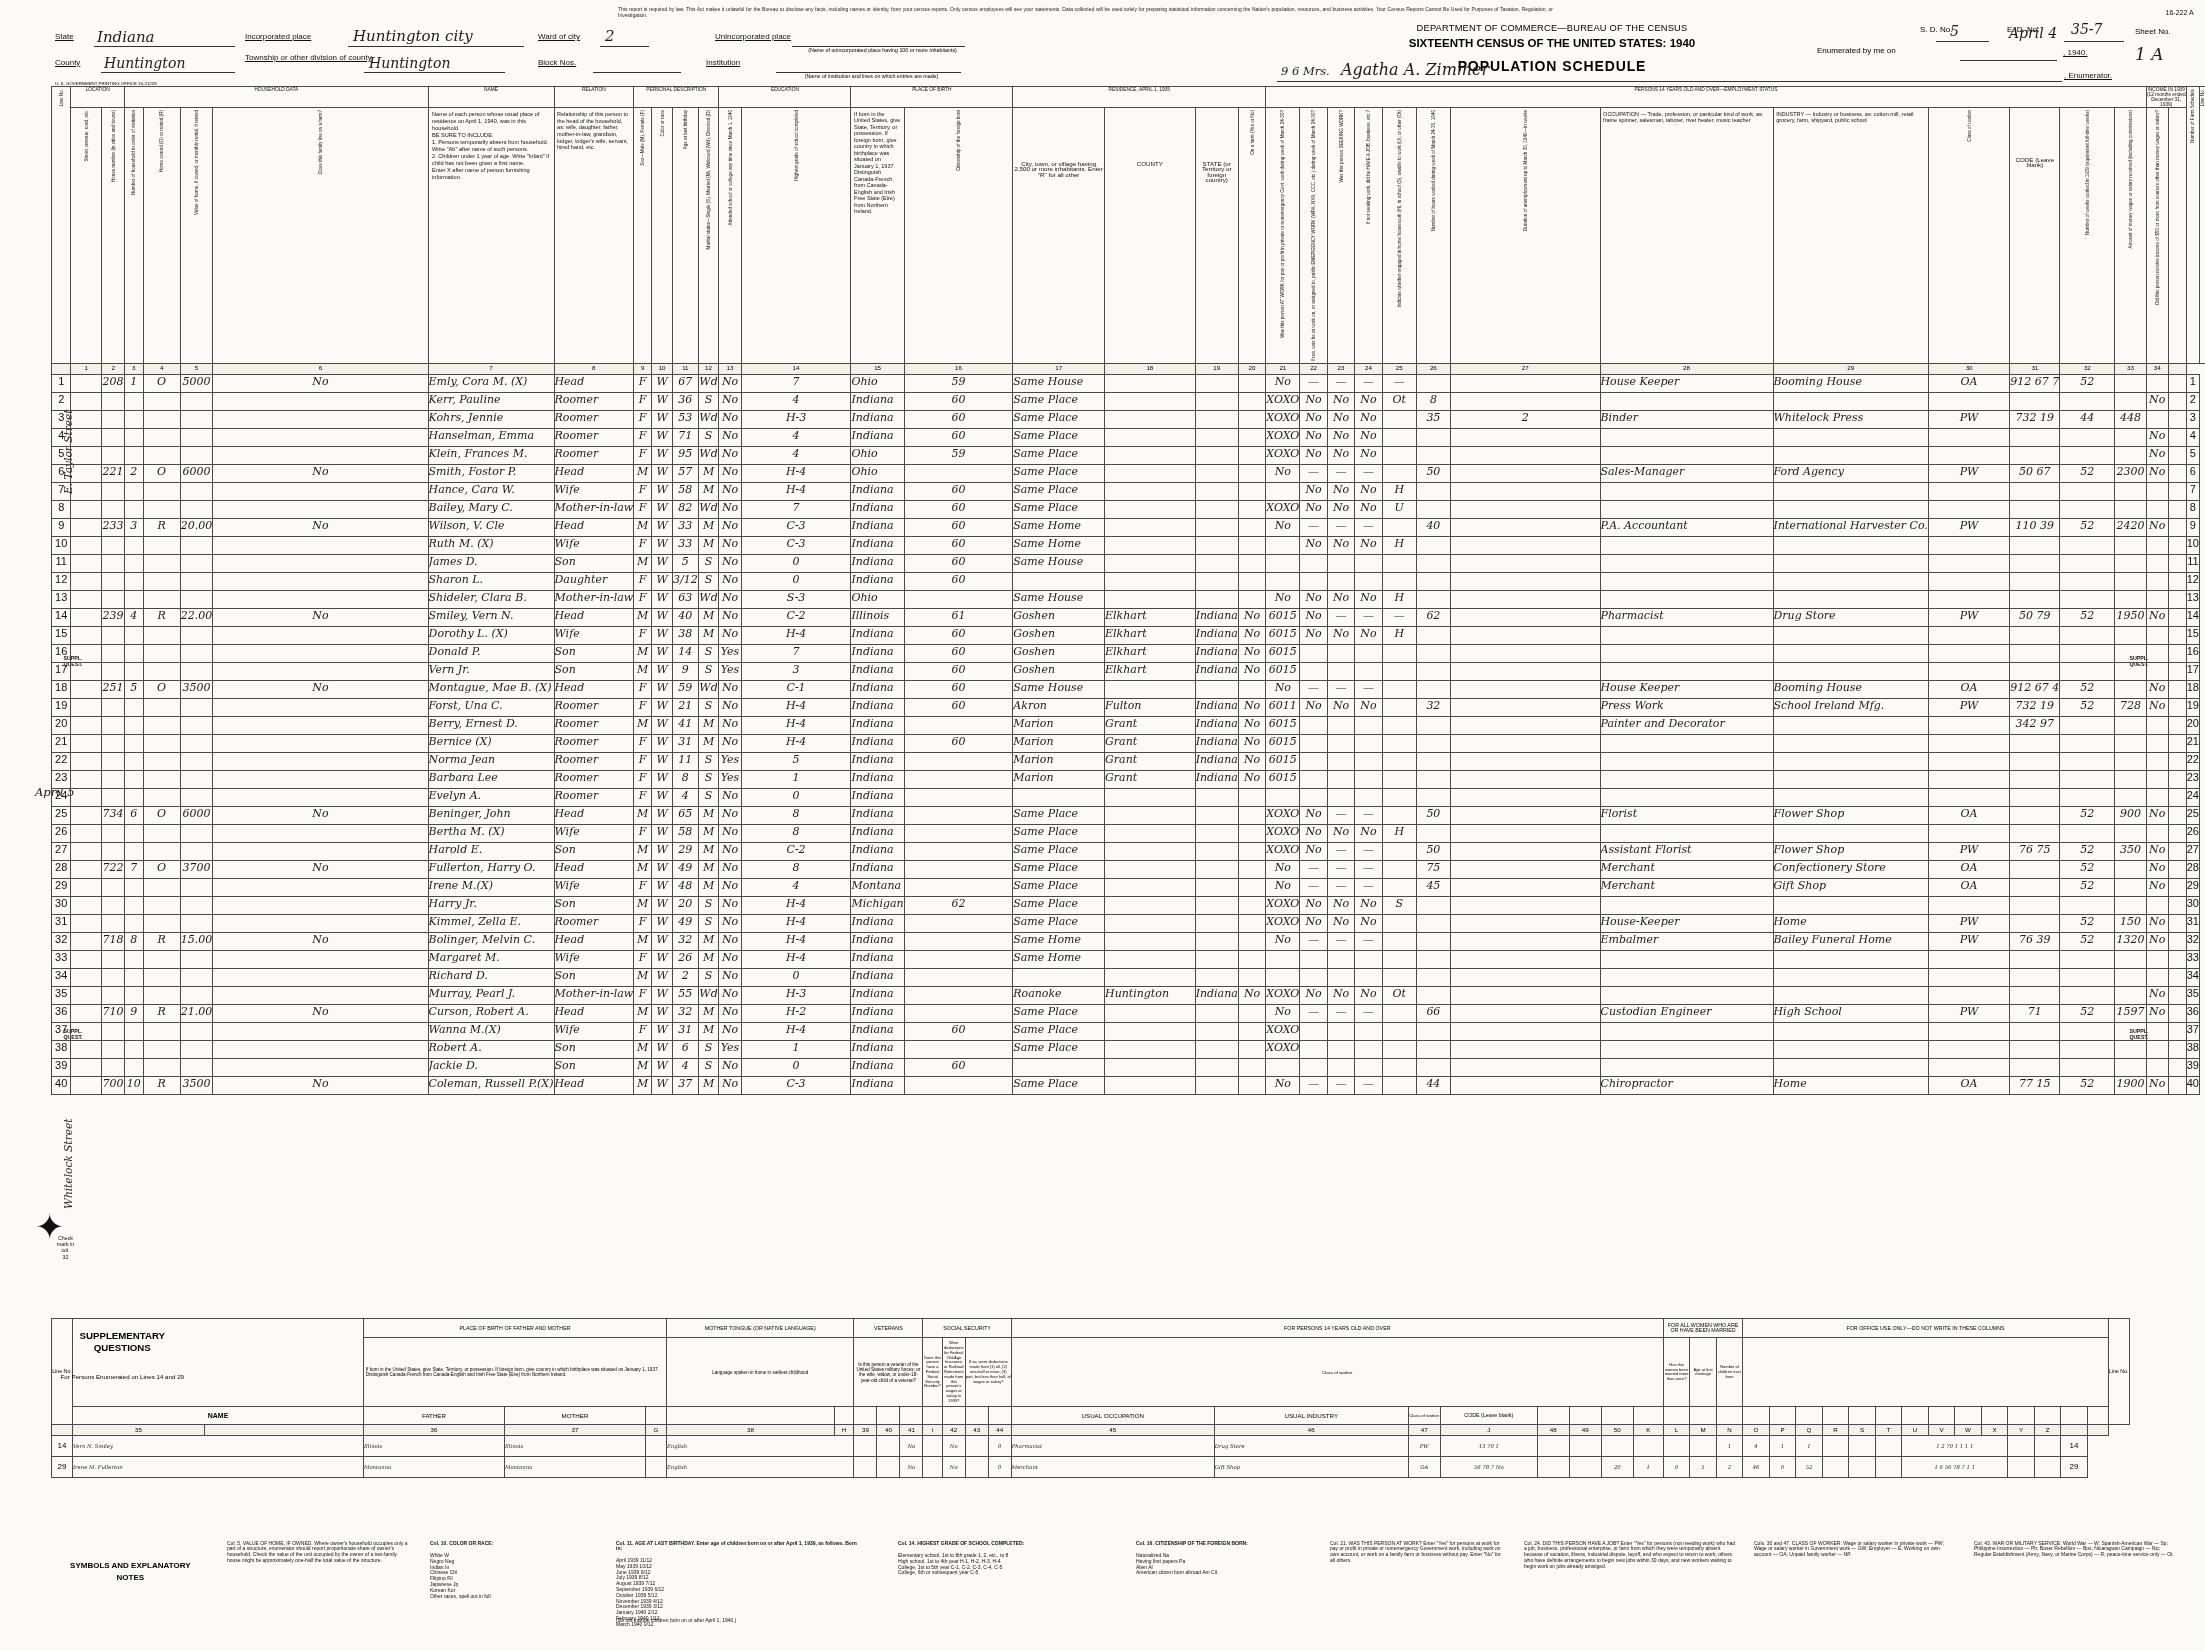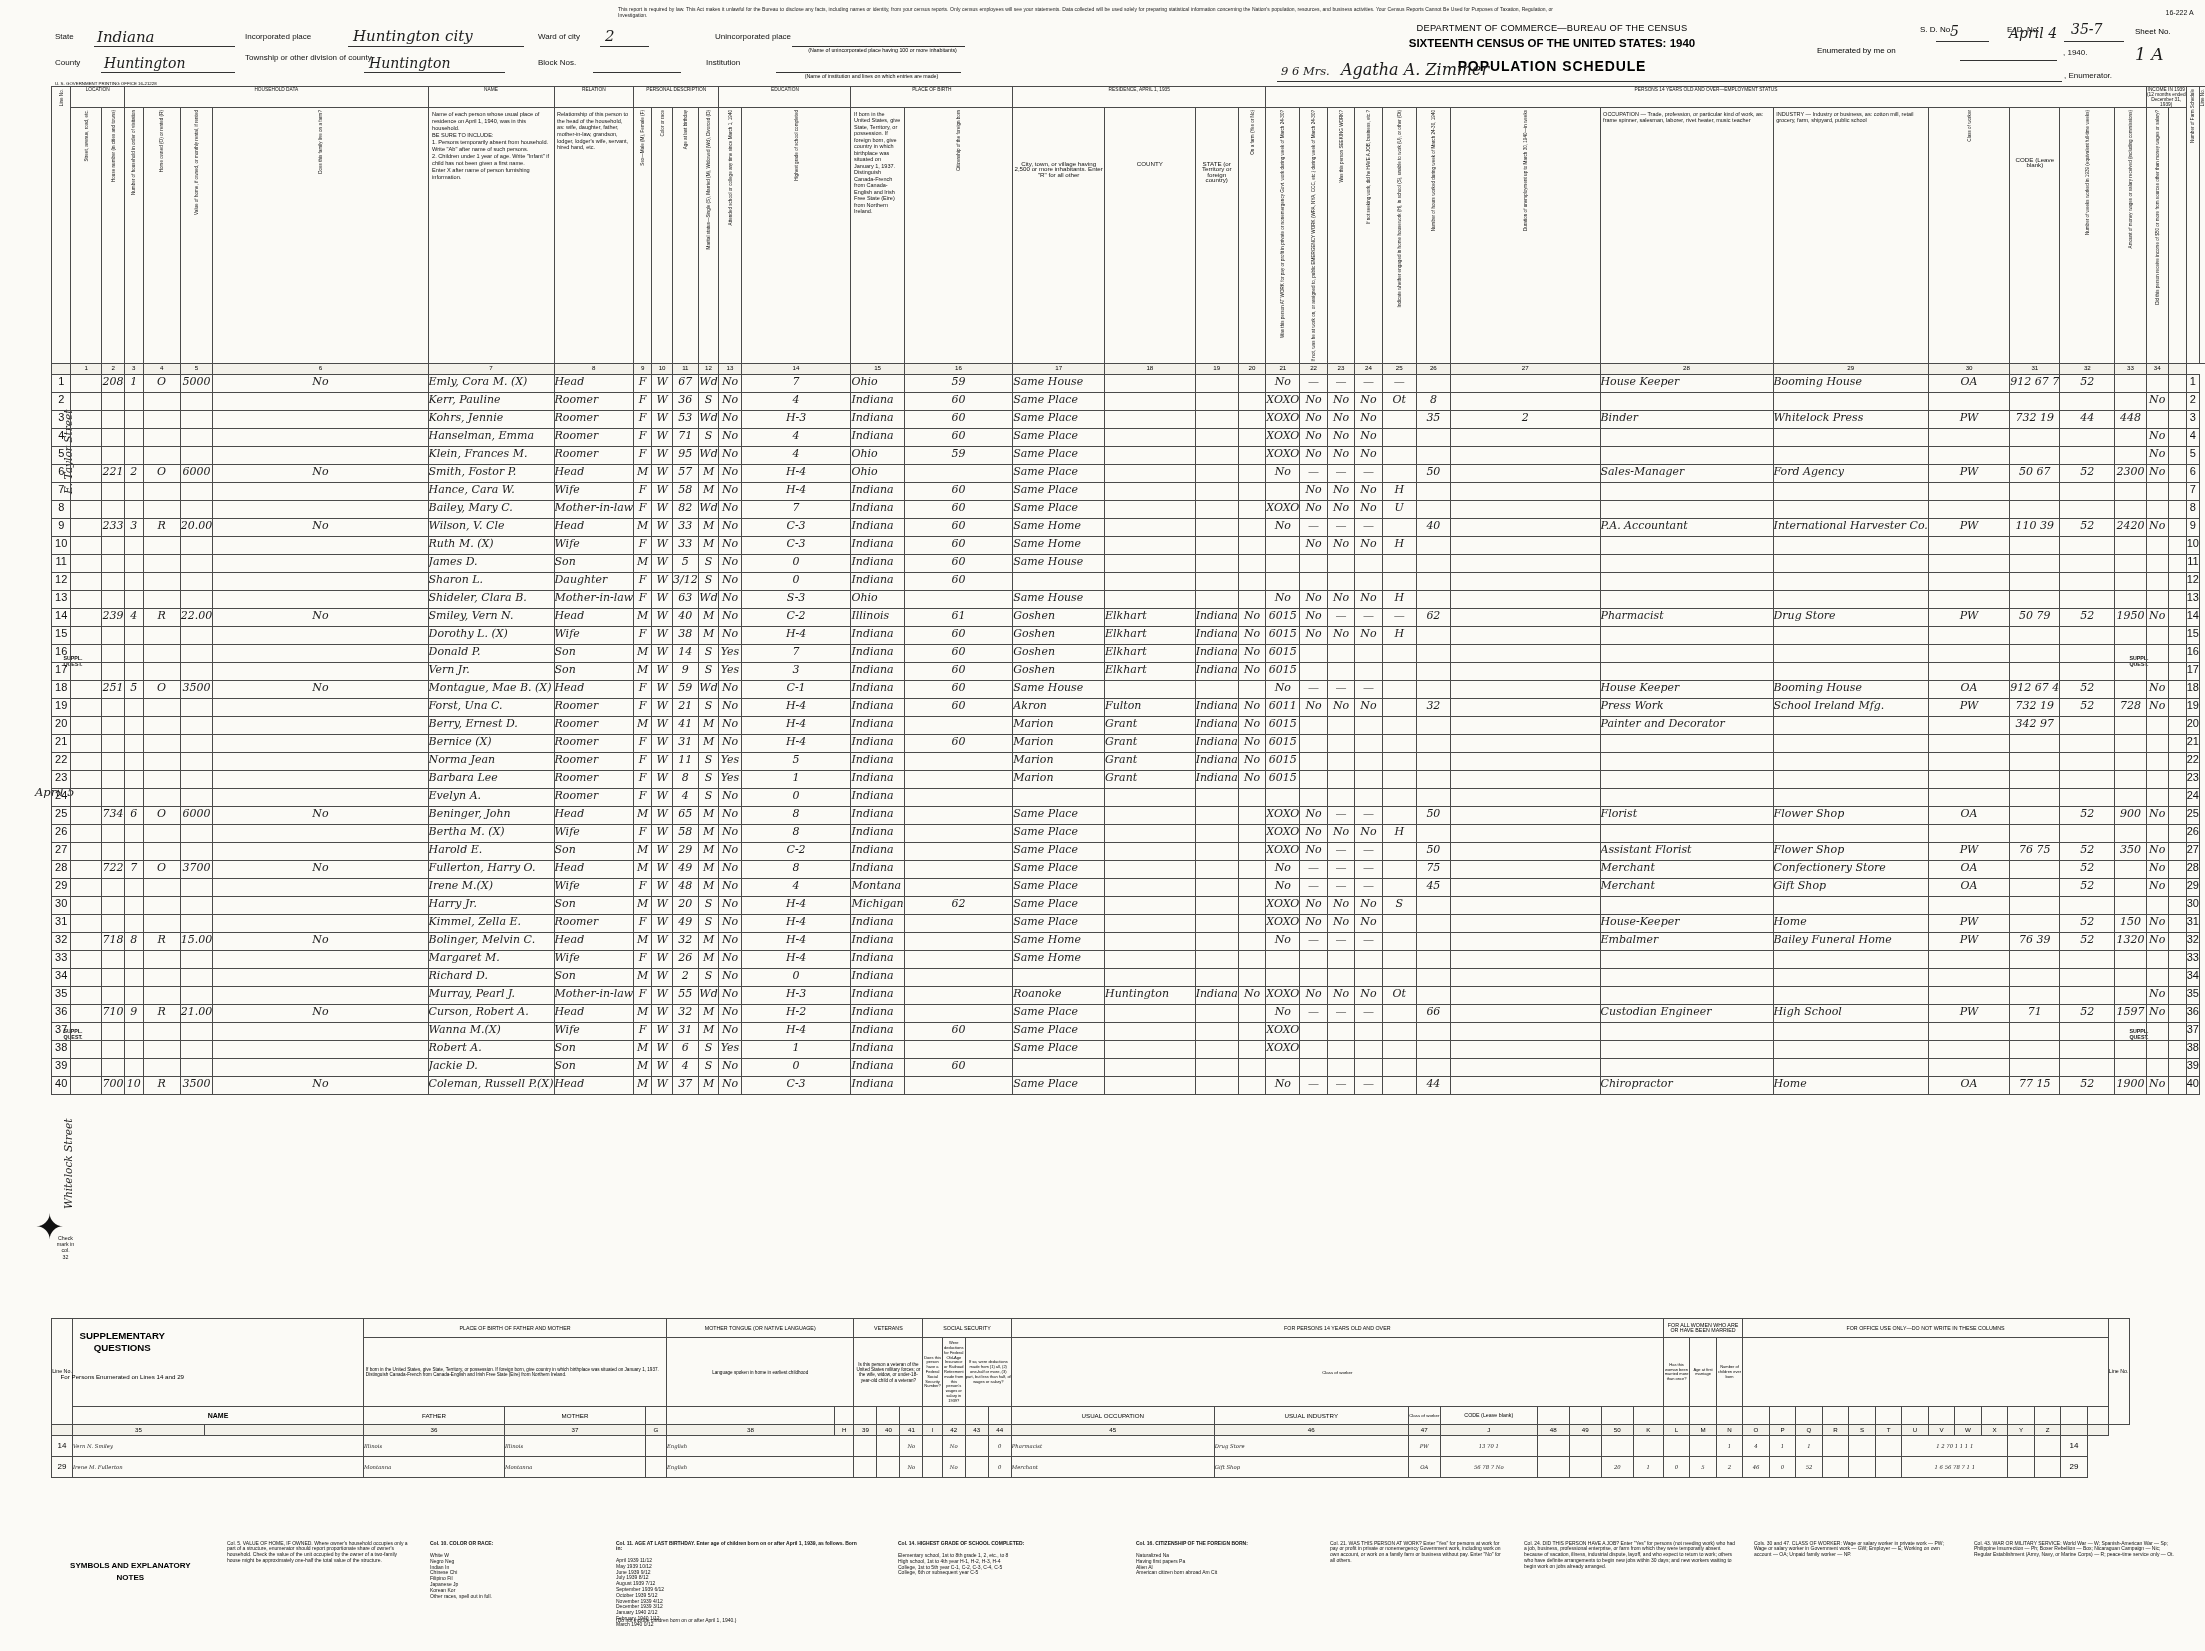--- a/index.html
+++ b/index.html
@@ -6,21 +6,21 @@
   body{width:2206px;height:1652px;font-family:"Liberation Sans",sans-serif;overflow:hidden;}
   .sheet{position:relative;width:2206px;height:1652px;background:#fbfaf6;}
   
   .hw{font-family:"DejaVu Serif",serif;font-style:italic;color:#1b1b1b;}
   .tiny{font-size:5.3px;line-height:5.7px;}
 
   
   .topnote{position:absolute;left:618px;top:7px;width:935px;font-size:5px;line-height:5.5px;text-align:justify;color:#222;}
   .formno{position:absolute;right:12.4px;top:8.8px;font-size:7px;color:#111;}
   .hline{position:absolute;border-bottom:0.9px solid #333;}
-  .lbl{position:absolute;font-size:8px;color:#111;}
+  .lbl{position:absolute;font-size:8px;color:#111;text-decoration:underline;}
 
   .deptline{position:absolute;left:1217px;top:23px;width:670px;text-align:center;font-size:9.3px;letter-spacing:0.2px;}
   .census16{position:absolute;left:1217px;top:37px;width:670px;text-align:center;font-size:11.5px;font-weight:bold;}
   .popsched{position:absolute;left:1217px;top:58px;width:670px;text-align:center;font-size:14px;font-weight:bold;letter-spacing:0.9px;}
 
   .sdno{position:absolute;left:1888px;top:25px;font-size:8px;padding-left:32px;}
   .edno{position:absolute;left:2007px;top:25px;font-size:8px;}
   .sheetno{position:absolute;left:2113px;top:28px;font-size:8px;}
   .enum{position:absolute;left:1817px;top:46px;font-size:8px;}
 

